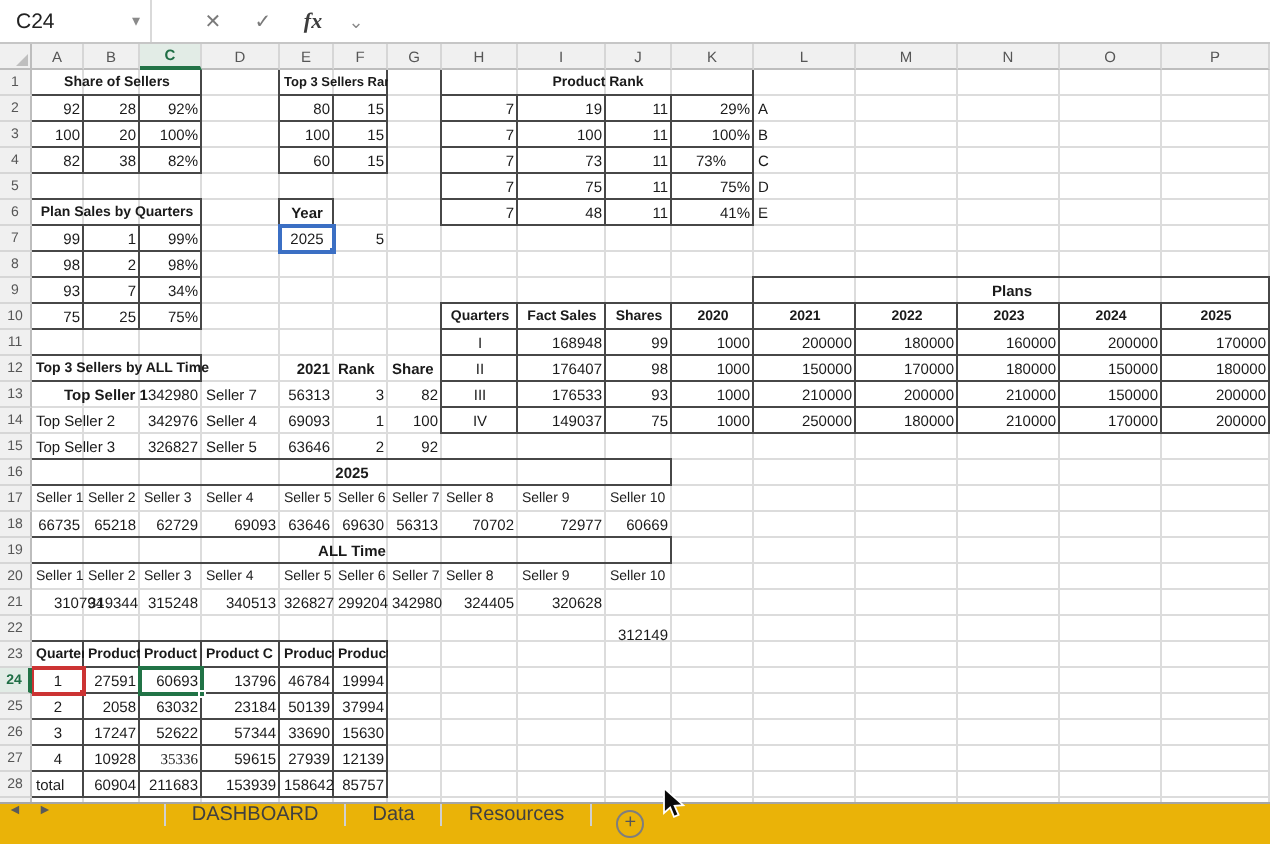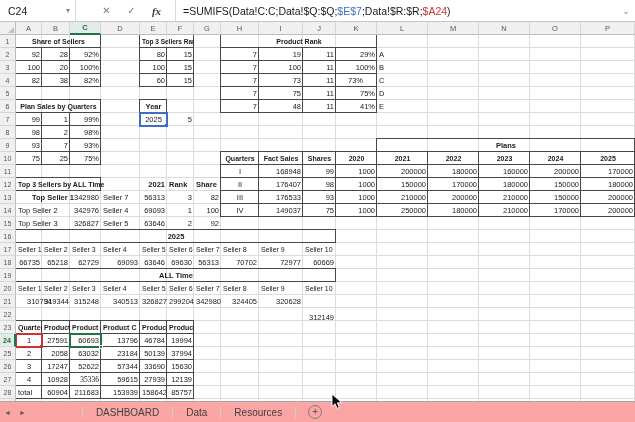--- a/index.html
+++ b/index.html
@@ -30,21 +30,21 @@
 .il{position:absolute;background:#474747;z-index:2;pointer-events:none}
 .cell{position:absolute;line-height:13px;white-space:nowrap;overflow:hidden;padding:0 2px;z-index:3}
 .cell.a-r{text-align:right}.cell.a-l{text-align:left}.cell.a-c{text-align:center}
 .cell.b{font-weight:bold}
 .cell.ov{overflow:visible}
 .refbox{position:absolute;z-index:4;pointer-events:none}
 .refbox .hdl{position:absolute;right:-2px;bottom:-2px;width:3px;height:3px}
 .selbox{position:absolute;border:2px solid #217346;z-index:5;pointer-events:none}
 .selbox .hdl{position:absolute;right:-3px;bottom:-3px;width:4px;height:4px;background:#217346;border:1px solid #fff}
 
-.tabbar{position:absolute;left:0;top:401px;width:635px;height:21px;background:#fca5a5;border-top:1px solid #a6a6a6;display:flex;align-items:center;font-size:10px}
+.tabbar{position:absolute;left:0;top:401px;width:635px;height:21px;background:#eab308;border-top:1px solid #a6a6a6;display:flex;align-items:flex-start;font-size:10px}
 .navarr{display:flex;align-items:center;color:#5a5a5a;font-size:7px;padding:0 4px}
 .tabspacer{width:52px}
 .tab{display:flex;align-items:center;padding:0 13px;color:#404040;border-right:1px solid #d0d0d0;white-space:nowrap}
 .tab.first{border-left:1px solid #d0d0d0}
 .tab.active{background:#fff;color:#217346;font-weight:bold;border-left:1px solid #b5b5b5;border-right:1px solid #b5b5b5}
 .addsheet{width:14px;height:14px;border:1px solid #7e7e7e;border-radius:50%;color:#565656;font-size:10px;line-height:11px;text-align:center;align-self:center;margin-left:12px}
 .cursor{position:absolute;left:331px;top:393px;z-index:99}
 </style>
 </head>
 <body>
@@ -54,21 +54,20 @@
   <div class="fbar">
     <div class="namebox">
       <span>C24</span>
       <span class="nb-arrow">▾</span>
     </div>
     <div class="fbtns">
       <div class="fbtn">✕</div>
       <div class="fbtn">✓</div>
       <div class="fbtn fx">fx</div>
     </div>
-    <div class="finput" id="formula-text"><span style="color: rgb(26, 26, 26);">=SUMIFS(Data!C:C;Data!$Q:$Q;</span><span style="color: rgb(59, 111, 196);">$E$7</span><span style="color: rgb(26, 26, 26);">;Data!$R:$R;</span><span style="color: rgb(204, 51, 51);">$A24</span><span style="color: rgb(26, 26, 26);">)</span></div>
     <div class="fexpand">⌄</div>
   </div>
 
   <div class="corner"></div>
   <div class="chead" id="col-headers">
       <div class="colh" style="width: 26px;">A</div>
       <div class="colh" style="width: 28px;">B</div>
       <div class="colh sel" style="width: 31px;">C</div>
       <div class="colh" style="width: 39px;">D</div>
       <div class="colh" style="width: 27px;">E</div>
@@ -265,21 +264,21 @@
       <div class="cell a-r" style="left: 0px; top: 78px; width: 26px; height: 13px;">99</div>
       <div class="cell a-r" style="left: 26px; top: 78px; width: 28px; height: 13px;">1</div>
       <div class="cell a-r" style="left: 54px; top: 78px; width: 31px; height: 13px;">99%</div>
       <div class="cell a-c" style="left: 124px; top: 78px; width: 27px; height: 13px;">2025</div>
       <div class="cell a-r" style="left: 151px; top: 78px; width: 27px; height: 13px;">5</div>
       <div class="cell a-r" style="left: 0px; top: 91px; width: 26px; height: 13px;">98</div>
       <div class="cell a-r" style="left: 26px; top: 91px; width: 28px; height: 13px;">2</div>
       <div class="cell a-r" style="left: 54px; top: 91px; width: 31px; height: 13px;">98%</div>
       <div class="cell a-r" style="left: 0px; top: 104px; width: 26px; height: 13px;">93</div>
       <div class="cell a-r" style="left: 26px; top: 104px; width: 28px; height: 13px;">7</div>
-      <div class="cell a-r" style="left: 54px; top: 104px; width: 31px; height: 13px;">93%</div>
+      <div class="cell a-r" style="left: 54px; top: 104px; width: 31px; height: 13px;">34%</div>
       <div class="cell a-c b" style="left: 361px; top: 104px; width: 258px; height: 13px;">Plans</div>
       <div class="cell a-r" style="left: 0px; top: 117px; width: 26px; height: 13px;">75</div>
       <div class="cell a-r" style="left: 26px; top: 117px; width: 28px; height: 13px;">25</div>
       <div class="cell a-r" style="left: 54px; top: 117px; width: 31px; height: 13px;">75%</div>
       <div class="cell a-c b" style="left: 205px; top: 117px; width: 38px; height: 13px; font-size: 7px;">Quarters</div>
       <div class="cell a-c b" style="left: 243px; top: 117px; width: 44px; height: 13px; font-size: 7px;">Fact Sales</div>
       <div class="cell a-c b" style="left: 287px; top: 117px; width: 33px; height: 13px; font-size: 7px;">Shares</div>
       <div class="cell a-c b" style="left: 320px; top: 117px; width: 41px; height: 13px; font-size: 7px;">2020</div>
       <div class="cell a-c b" style="left: 361px; top: 117px; width: 51px; height: 13px; font-size: 7px;">2021</div>
       <div class="cell a-c b" style="left: 412px; top: 117px; width: 51px; height: 13px; font-size: 7px;">2022</div>

